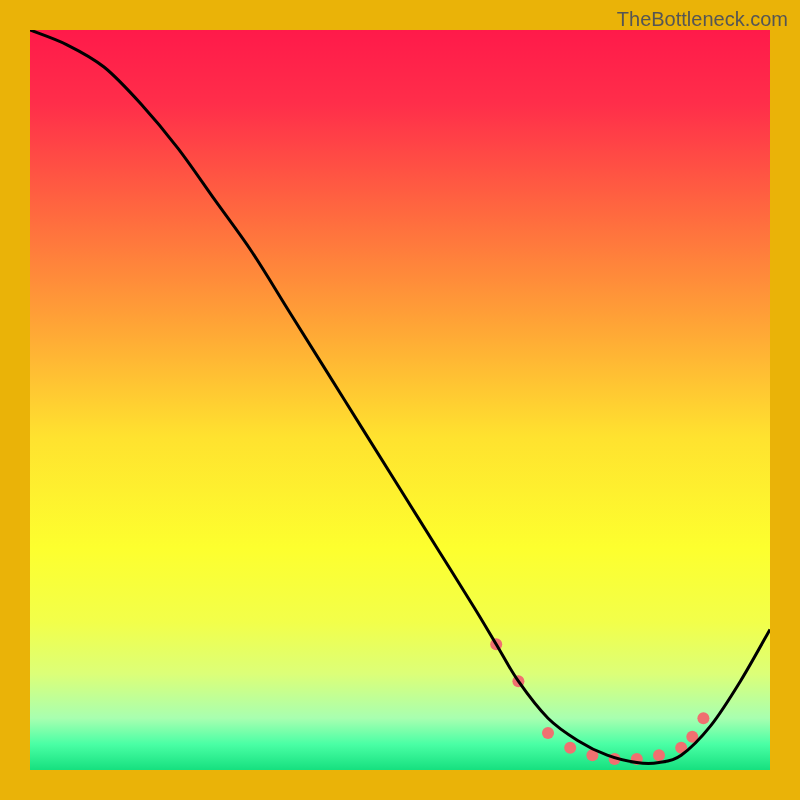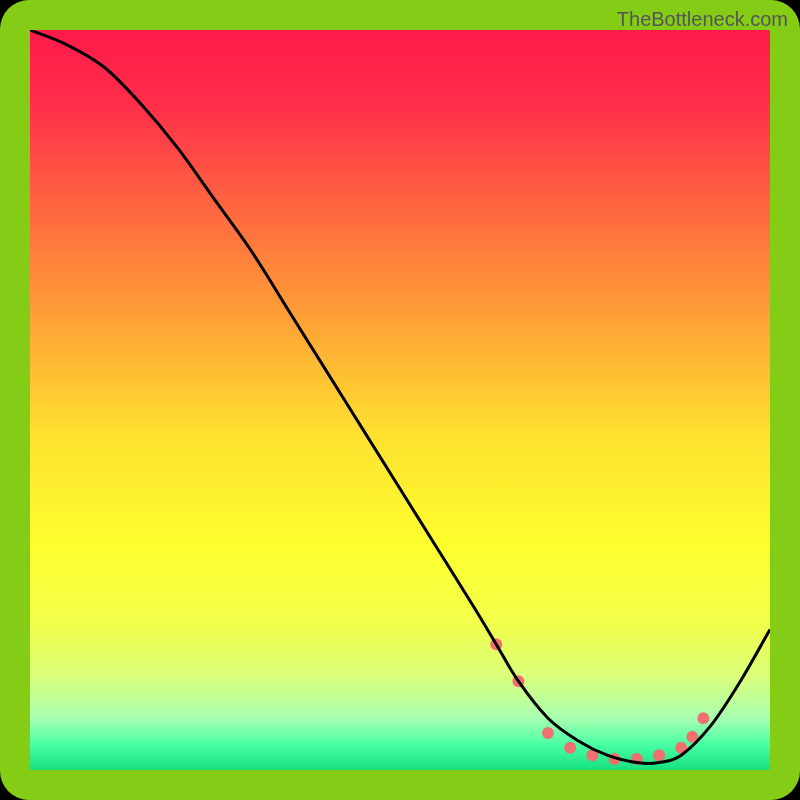--- a/index.html
+++ b/index.html
@@ -8,22 +8,21 @@
     width: 800px;
     height: 800px;
     overflow: hidden;
     font-family: Arial, Helvetica, sans-serif;
     background: #000;
   }
   .chart-container {
     position: relative;
     width: 800px;
     height: 800px;
-    background: #84cc16;
-    border-radius: 29px;
+    background: #eab308;
   }
   .plot-area {
     position: absolute;
     left: 30px;
     top: 30px;
     width: 740px;
     height: 740px;
   }
   .gradient-bg {
     position: absolute;

